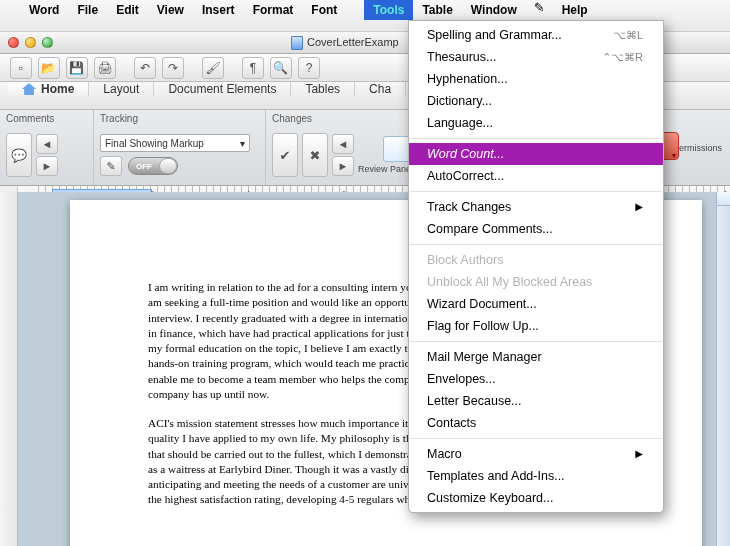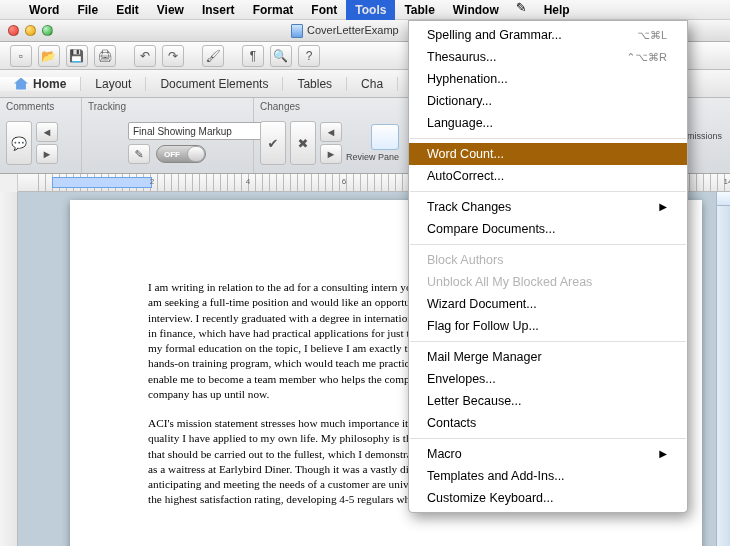--- a/index.html
+++ b/index.html
@@ -1,54 +1,54 @@
 <!DOCTYPE html>
 <html><head>
 <meta charset="utf-8">
 <style>
 * { margin: 0; padding: 0; box-sizing: border-box; font-family: "Lucida Grande", "Helvetica Neue", Arial, sans-serif; }
 body { width: 730px; height: 546px; overflow: hidden; background: #fff; position: relative; }
 
 
-.menubar { height: 20px; background: linear-gradient(#f8f8f8,#e8e8e8); display: flex; align-items: flex-start; font-size: 12px; border-bottom: 1px solid #ccc; }
+.menubar { height: 32px; background: linear-gradient(#f8f8f8,#e8e8e8); display: flex; align-items: flex-start; font-size: 12px; border-bottom: 1px solid #ccc; }
 .menubar .apple { width: 20px; text-align: center; color: #ff3b30; font-size: 14px; }
 .menubar .mitem { padding: 0 9px; font-weight: bold; line-height: 20px; cursor: default; }
-.menubar .mitem.active { background: #2964d9; color: #e5e5e5; }
+.menubar .mitem.active { background: #2964d9; color: #5eead4; margin-left: 18px; }
 .menubar .input-icon { padding: 0 8px; font-size: 13px; }
 
 
 .titlebar { height: 22px; background: linear-gradient(#f7f7f7,#dcdcdc); display: flex; align-items: center; font-size: 11px; border-bottom: 1px solid #b0b0b0; }
 .tlights { display: flex; gap: 6px; padding: 0 8px; }
 .tlight { width: 11px; height: 11px; border-radius: 50%; border: 1px solid rgba(0,0,0,.25); }
 .tlight.red { background: radial-gradient(circle at 30% 30%, #ff8a80, #e33e32); }
 .tlight.yel { background: radial-gradient(circle at 30% 30%, #ffe082, #f0a000); }
 .tlight.grn { background: radial-gradient(circle at 30% 30%, #b9f6ca, #28a028); }
 .titlebar .spacer { flex: 0 0 230px; }
 .titlebar .doc { display: flex; align-items: flex-start; gap: 4px; color: #333; }
 .titlebar .doc .dicon { width: 12px; height: 14px; background: linear-gradient(#cfe6ff,#6aa3e8); border: 1px solid #4e7fb6; border-radius: 1px; }
 
 
 .toolbar1 { height: 28px; background: linear-gradient(#fdfdfd,#e5e5e5); display: flex; align-items: center; gap: 6px; padding: 0 10px; border-bottom: 1px solid #bdbdbd; }
 .tbtn { width: 22px; height: 22px; background: linear-gradient(#fefefe,#e0e0e0); border: 1px solid #bbb; border-radius: 3px; display: flex; align-items: center; justify-content: center; font-size: 12px; color: #555; }
 .tsep { width: 6px; }
 
 
-.ribbon-tabs { height: 28px; background: linear-gradient(#f7f7f7,#e4e4e4); display: flex; align-items: center; border-bottom: 1px solid #bbb; }
+.ribbon-tabs { height: 28px; background: linear-gradient(#f7f7f7,#e4e4e4); display: flex; align-items: flex-start; border-bottom: 1px solid #bbb; padding-left: 8px; }
 .rtab { padding: 0 14px; font-size: 12px; display: flex; align-items: center; border-right: 1px solid #d0d0d0; color: #333; cursor: default; }
 .rtab.home { background: linear-gradient(#fff,#f0f0f0); font-weight: bold; }
 .rtab .hicon { width: 14px; height: 12px; background: #6aa3e8; margin-right: 5px; clip-path: polygon(50% 0, 100% 50%, 85% 50%, 85% 100%, 15% 100%, 15% 50%, 0 50%); }
 
 
 .ribbon { height: 76px; background: linear-gradient(#e9ebed,#d7dade); display: flex; border-bottom: 1px solid #a8a8a8; font-size: 10px; }
 .rgroup { border-right: 1px solid #c6c6c6; padding: 3px 6px 2px; display: flex; flex-direction: column; }
 .rgroup .glabel { color: #5a5a5a; font-size: 10px; margin-bottom: 3px; }
 .rgroup .grow { display: flex; gap: 4px; align-items: center; flex: 1; }
 .rbtn { width: 26px; height: 44px; background: linear-gradient(#fefefe,#e0e0e0); border: 1px solid #bbb; border-radius: 3px; display: flex; flex-direction: column; align-items: center; justify-content: center; font-size: 13px; color: #555; }
 .rbtn.sm { width: 22px; height: 20px; font-size: 11px; }
-.trkstack { display: flex; flex-direction: column; gap: 4px; margin-left: 40px; }
+.trkstack { display: flex; flex-direction: column; gap: 4px; }
 .trkdrop { width: 150px; height: 18px; background: #fff; border: 1px solid #aaa; border-radius: 2px; font-size: 10px; padding: 1px 4px; display: flex; align-items: center; justify-content: space-between; color: #333; }
 .offtog { width: 50px; height: 18px; background: linear-gradient(#ddd,#999); border: 1px solid #888; border-radius: 9px; display: flex; align-items: center; font-size: 8px; color: #fff; font-weight: bold; }
 .offtog .knob { width: 18px; height: 16px; background: linear-gradient(#fff,#ccc); border-radius: 8px; border: 1px solid #aaa; }
 .revpane { display: flex; flex-direction: column; align-items: flex-end; font-size: 9px; color: #444; }
 .revpane .rp { width: 28px; height: 26px; background: linear-gradient(#fefefe,#dfeeff); border: 1px solid #9fbedb; border-radius: 3px; margin-bottom: 2px; }
 
 
 .ruler { height: 18px; background: linear-gradient(#fafafa,#e9e9e9); border-bottom: 1px solid #bbb; position: relative; font-size: 8px; color: #666; }
 .ruler .lbox { position: absolute; left: 0; top: 0; width: 18px; height: 18px; background: #f0f0f0; border-right: 1px solid #ccc; }
 .ruler .marks { position: absolute; left: 32px; right: 0; top: 0; bottom: 0; background: repeating-linear-gradient(90deg, transparent 0 6px, #bbb 6px 7px); }
@@ -58,23 +58,23 @@
 
 
 .docwrap { position: absolute; left: 0; right: 0; top: 192px; bottom: 0; background: #bfced8; }
 .docwrap .vruler { position: absolute; left: 0; top: 0; bottom: 0; width: 18px; background: linear-gradient(90deg,#f4f4f4,#e6e6e6); border-right: 1px solid #bbb; }
 .docwrap .scroll { position: absolute; right: 0; top: 0; bottom: 0; width: 14px; background: linear-gradient(90deg,#e7eef5,#cfdff0); border-left: 1px solid #a7b9cc; }
 .docwrap .scroll .arr { height: 14px; background: linear-gradient(#f5faff,#d6e6f6); border-bottom: 1px solid #a7b9cc; }
 .page { position: absolute; left: 70px; top: 8px; width: 632px; bottom: -40px; background: #fff; box-shadow: 0 2px 8px rgba(0,0,0,.35); padding: 80px 72px 20px 78px; }
 .page p { font-family: Georgia, 'Times New Roman', serif; font-size: 11.3px; line-height: 1.35; color: #000; margin-bottom: 14px; text-align: left; }
 
 
-.menu { position: absolute; left: 408px; top: 20px; width: 280px; background: #fff; border: 1px solid rgba(0,0,0,.3); box-shadow: 3px 5px 14px rgba(0,0,0,.4); border-radius: 0 0 5px 5px; padding: 3px 0; font-size: 12.5px; z-index: 100; }
+.menu { position: absolute; left: 408px; top: 20px; width: 256px; background: #fff; border: 1px solid rgba(0,0,0,.3); box-shadow: 3px 5px 14px rgba(0,0,0,.4); border-radius: 0 0 5px 5px; padding: 3px 0; font-size: 12.5px; z-index: 100; }
 .menu .mi { padding: 2px 20px 2px 18px; display: flex; justify-content: space-between; align-items: center; color: #000; cursor: default; line-height: 18px; }
-.menu .mi.sel { background: #a16207; color: #fff; }
+.menu .mi.sel { background: #a21caf; color: #fff; font-style: italic; }
 .menu .mi.dis { color: #b4b4b4; }
 .menu .mi .sc { font-size: 11px; color: #888; }
 .menu .mi .ar { font-size: 10px; }
 .menu .sep { height: 1px; background: #e0e0e0; margin: 4px 1px; }
 
 
 .rright { display: flex; flex-direction: row; align-items: center; padding: 3px 8px; font-size: 9px; color: #444; }
 .rright .redbtn { width: 30px; height: 28px; background: linear-gradient(#ff9a88,#e05543); border: 1px solid #b33; border-radius: 4px; margin-bottom: 4px; position: relative; }
 .rright .redbtn::after { content: "▾"; position: absolute; right: 2px; bottom: -1px; font-size: 8px; color: #800; }
 </style>
@@ -131,21 +131,21 @@
       <span class="hicon"></span>
       <span>Home</span>
     </div>
   <div class="rtab">Layout</div>
   <div class="rtab">Document Elements</div>
   <div class="rtab">Tables</div>
   <div class="rtab">Cha</div>
 </div>
 
 <div class="ribbon">
-  <div class="rgroup" style="width:82px">
+  <div class="rgroup" style="width:94px">
     <div class="glabel">Comments</div>
     <div class="grow">
       <div class="rbtn">💬</div>
       <div style="display:flex;flex-direction:column;gap:2px">
         <div class="rbtn sm">◄</div>
         <div class="rbtn sm">►</div>
       </div>
     </div>
   </div>
   <div class="rgroup" style="width:172px">
@@ -255,21 +255,21 @@
     </div>
   <div class="mi">
       <span>AutoCorrect...</span>
     </div>
   <div class="sep"></div>
   <div class="mi">
       <span>Track Changes</span>
       <span class="ar">▶</span>
     </div>
   <div class="mi">
-      <span>Compare Documents...</span>
+      <span>Compare Comments...</span>
     </div>
   <div class="sep"></div>
   <div class="mi dis">
       <span>Block Authors</span>
     </div>
   <div class="mi dis">
       <span>Unblock All My Blocked Areas</span>
     </div>
   <div class="mi">
       <span>Wizard Document...</span>

